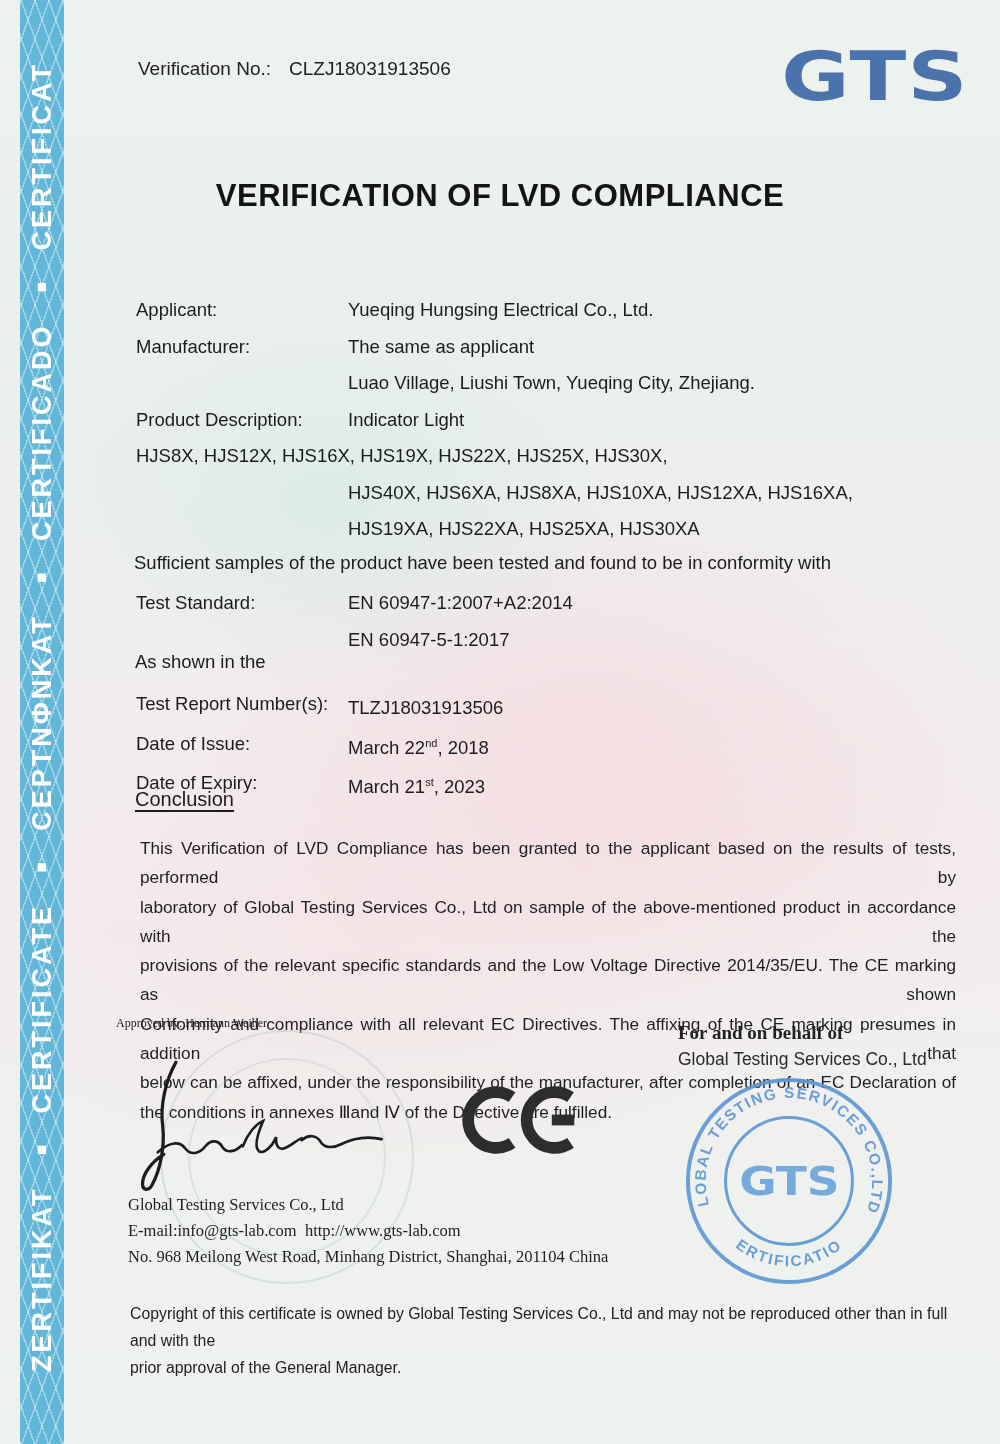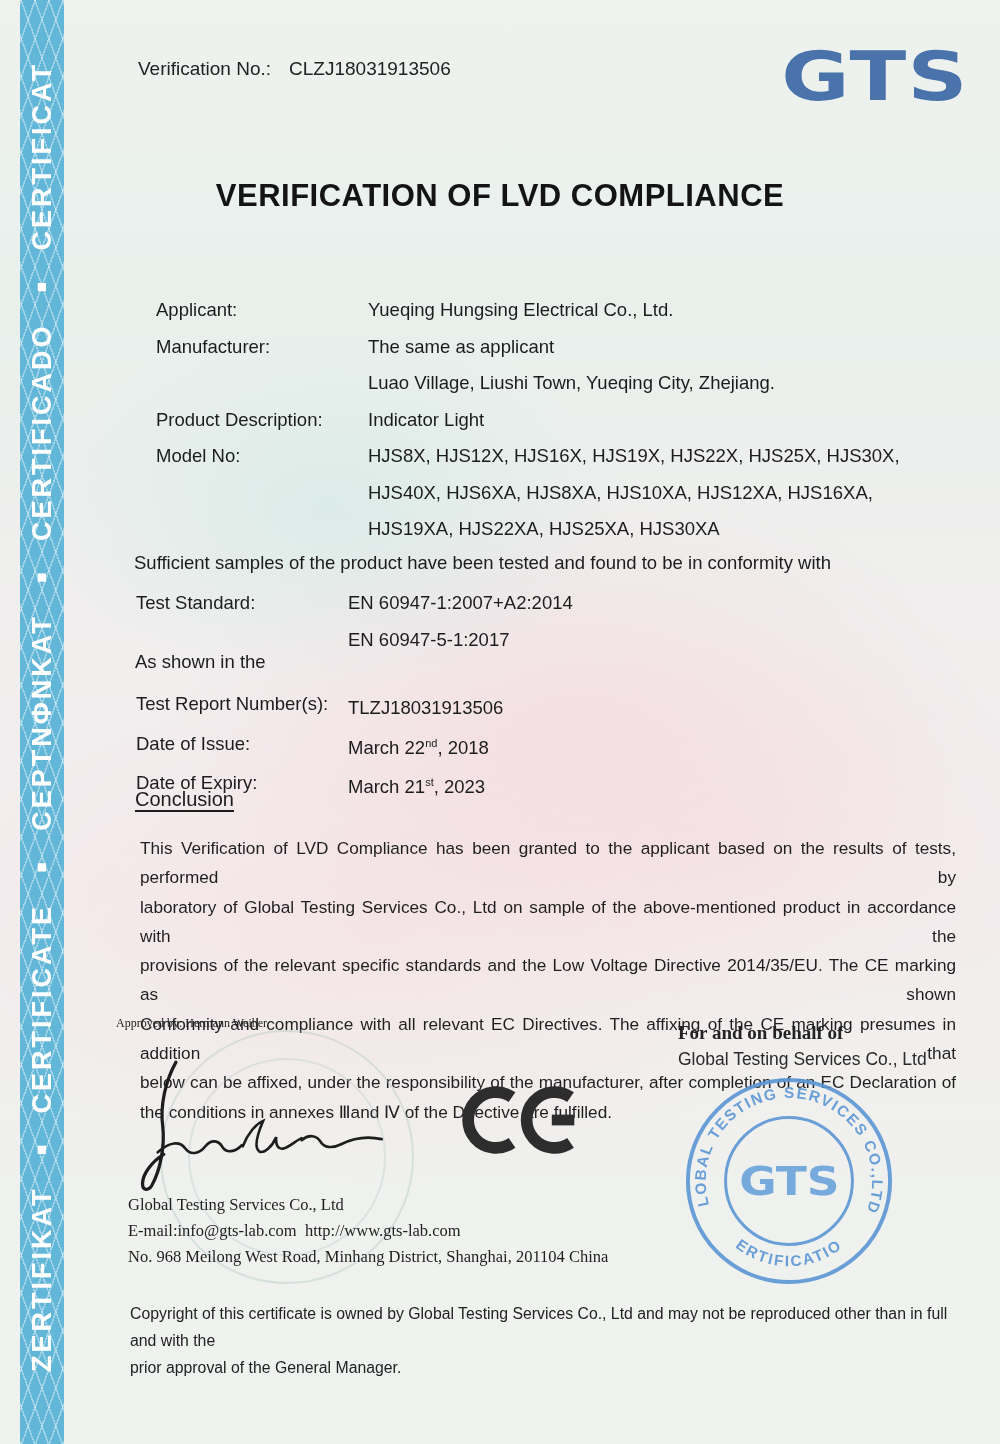--- a/index.html
+++ b/index.html
@@ -103,39 +103,38 @@
     </div>
   </div>
 
   <div class="vno">
     <span>Verification No.:</span><span class="vno-val">CLZJ18031913506</span>
   </div>
   <div class="logo">GTS</div>
 
   <div class="title">VERIFICATION OF LVD COMPLIANCE</div>
 
-  <div class="rows fields-block" style="position:absolute;margin-left:20px;">
+  <div class="rows fields-block" style="position:absolute;">
     <div class="row">
         <span class="lbl">Applicant:</span>
         <span class="val">Yueqing Hungsing Electrical Co., Ltd.</span>
       </div>
     <div class="row">
         <span class="lbl">Manufacturer:</span>
         <span class="val">The same as applicant</span>
       </div>
     <div class="row">
         <span class="lbl"></span>
         <span class="val">Luao Village, Liushi Town, Yueqing City, Zhejiang.</span>
       </div>
     <div class="row">
         <span class="lbl">Product Description:</span>
         <span class="val">Indicator Light</span>
       </div>
     <div class="row">
-        <span class="lbl">Model No:</span>
         <span class="val">HJS8X, HJS12X, HJS16X, HJS19X, HJS22X, HJS25X, HJS30X,</span>
       </div>
     <div class="row">
         <span class="lbl"></span>
         <span class="val">HJS40X, HJS6XA, HJS8XA, HJS10XA, HJS12XA, HJS16XA,</span>
       </div>
     <div class="row">
         <span class="lbl"></span>
         <span class="val">HJS19XA, HJS22XA, HJS25XA, HJS30XA</span>
       </div>

